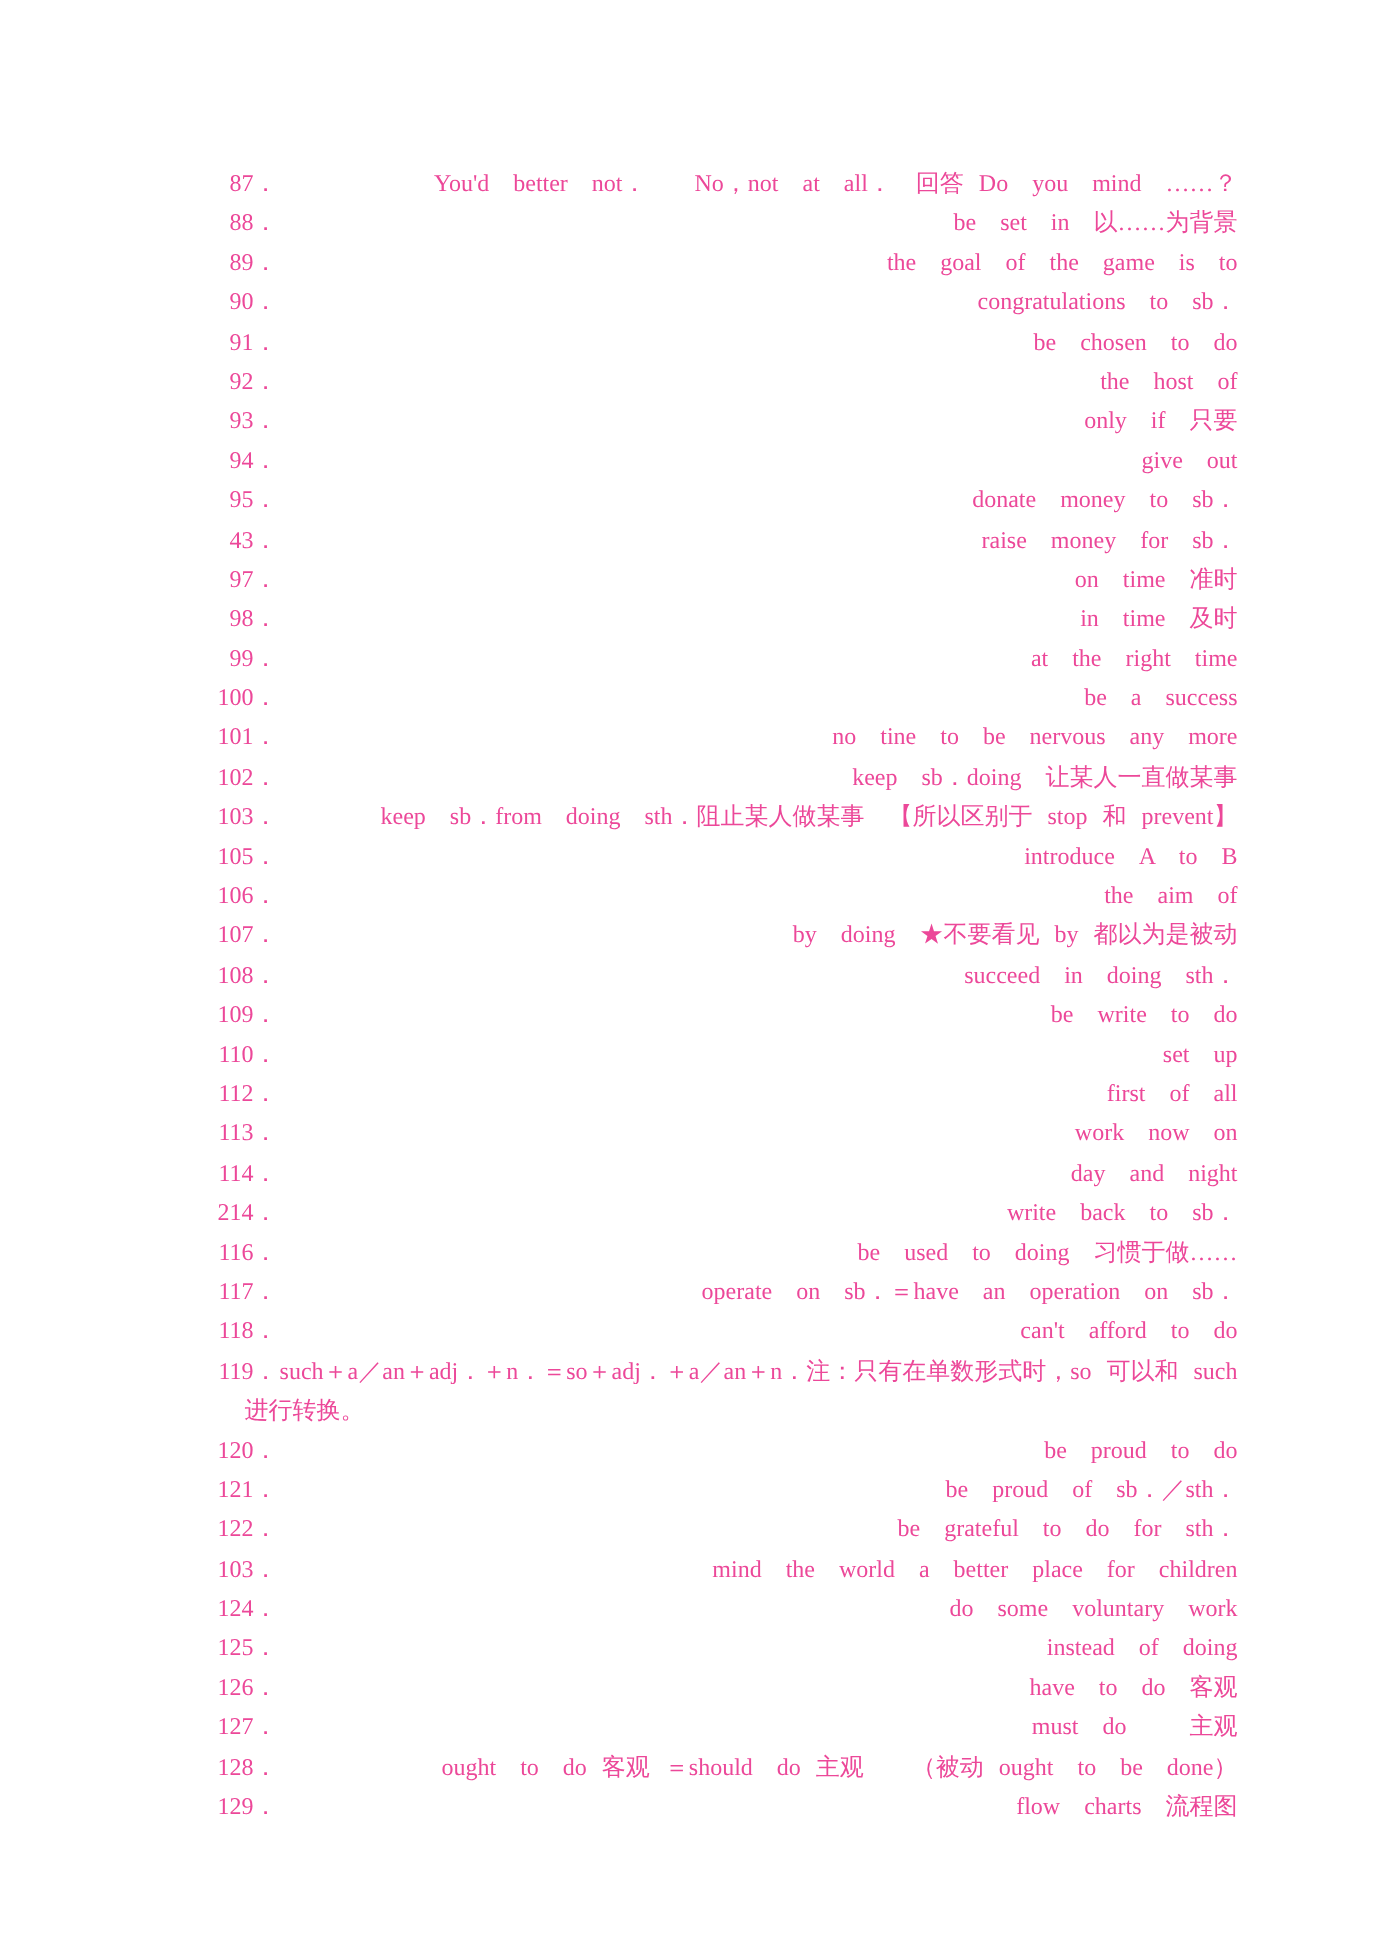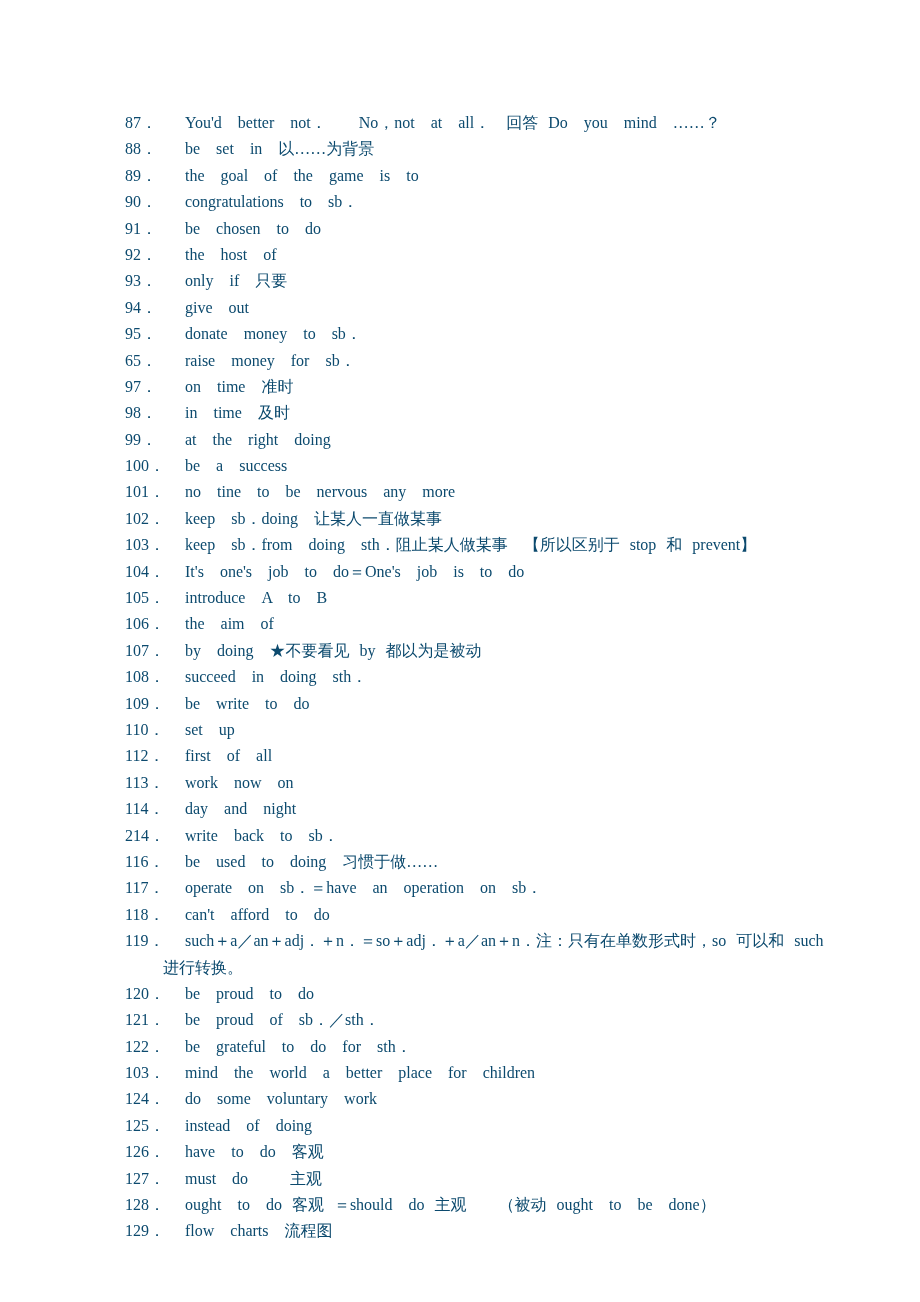--- a/index.html
+++ b/index.html
@@ -8,22 +8,23 @@
     background: #ffffff;
     width: 920px;
   }
   .page {
     width: 920px;
     height: 1302px;
     background: #ffffff;
     position: relative;
     font-family: "Times New Roman", "SimSun", serif;
     font-size: 16px;
-    color: #0c4a6e;
+    color: #ec4899;
     line-height: 1.65;
+    text-align: right;
   }
   .content {
     position: absolute;
     top: 110px;
     left: 125px;
     width: 700px;
   }
   .line {
     display: flex;
     align-items: baseline;
@@ -76,54 +77,50 @@
       </div>
       <div class="line">
         <span class="num">94．</span>
         <span class="text">give　out</span>
       </div>
       <div class="line">
         <span class="num">95．</span>
         <span class="text">donate　money　to　sb．</span>
       </div>
       <div class="line">
-        <span class="num">65．</span>
+        <span class="num">43．</span>
         <span class="text">raise　money　for　sb．</span>
       </div>
       <div class="line">
         <span class="num">97．</span>
         <span class="text">on　time　准时</span>
       </div>
       <div class="line">
         <span class="num">98．</span>
         <span class="text">in　time　及时</span>
       </div>
       <div class="line">
         <span class="num">99．</span>
-        <span class="text">at　the　right　doing</span>
+        <span class="text">at　the　right　time</span>
       </div>
       <div class="line">
         <span class="num">100．</span>
         <span class="text">be　a　success</span>
       </div>
       <div class="line">
         <span class="num">101．</span>
         <span class="text">no　tine　to　be　nervous　any　more</span>
       </div>
       <div class="line">
         <span class="num">102．</span>
         <span class="text">keep　sb．doing　让某人一直做某事</span>
       </div>
       <div class="line">
         <span class="num">103．</span>
         <span class="text">keep　sb．from　doing　sth．阻止某人做某事　【所以区别于 stop 和 prevent】</span>
-      </div>
-      <div class="line">
-        <span class="num">104．</span>
-        <span class="text">It's　one's　job　to　do＝One's　job　is　to　do</span>
       </div>
       <div class="line">
         <span class="num">105．</span>
         <span class="text">introduce　A　to　B</span>
       </div>
       <div class="line">
         <span class="num">106．</span>
         <span class="text">the　aim　of</span>
       </div>
       <div class="line">

